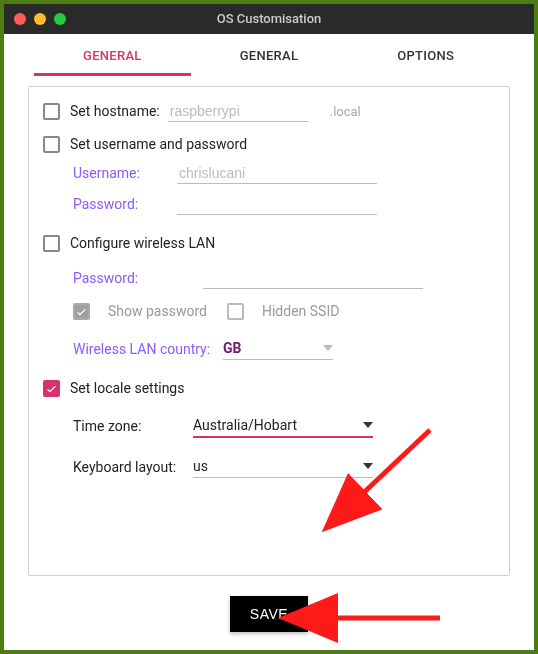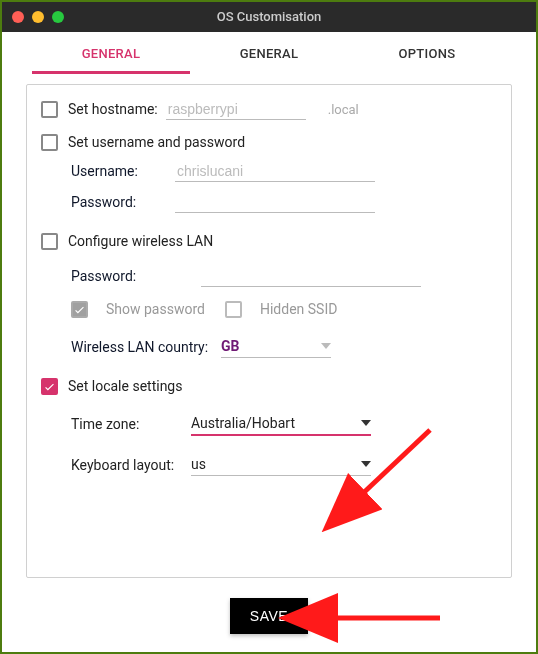--- a/index.html
+++ b/index.html
@@ -8,21 +8,21 @@
     font-family: -apple-system, BlinkMacSystemFont, "Segoe UI", Roboto, sans-serif;
     background: #fff;
     width: 538px;
     height: 654px;
     overflow: hidden;
   }
   .window {
     width: 538px;
     height: 654px;
     background: #fff;
-    border: 2px solid #4d7c0f;
+    border: 4px solid #4d7c0f;
     display: flex;
     flex-direction: column;
   }
   .titlebar {
     height: 30px;
     background: #2a2a2a;
     display: flex;
     align-items: center;
     padding: 0 10px;
     position: relative;
@@ -110,21 +110,21 @@
   }
   .label.disabled { color: #999; }
   .indented {
     margin-left: 30px;
     display: flex;
     align-items: center;
     margin-top: 10px;
   }
   .field-label {
     font-size: 14px;
-    color: #0f172a;
+    color: #8b5cf6;
     width: 104px;
     flex-shrink: 0;
   }
   .field-label.enabled { color: #222; }
   .underline-input {
     border: none;
     border-bottom: 1px solid #bbb;
     font-size: 14px;
     padding: 2px 2px;
     background: transparent;

